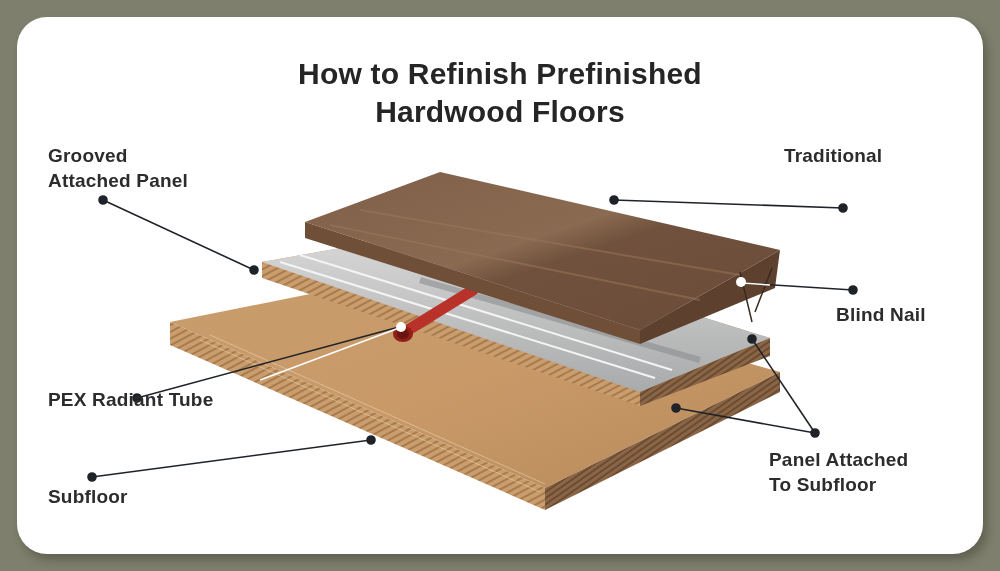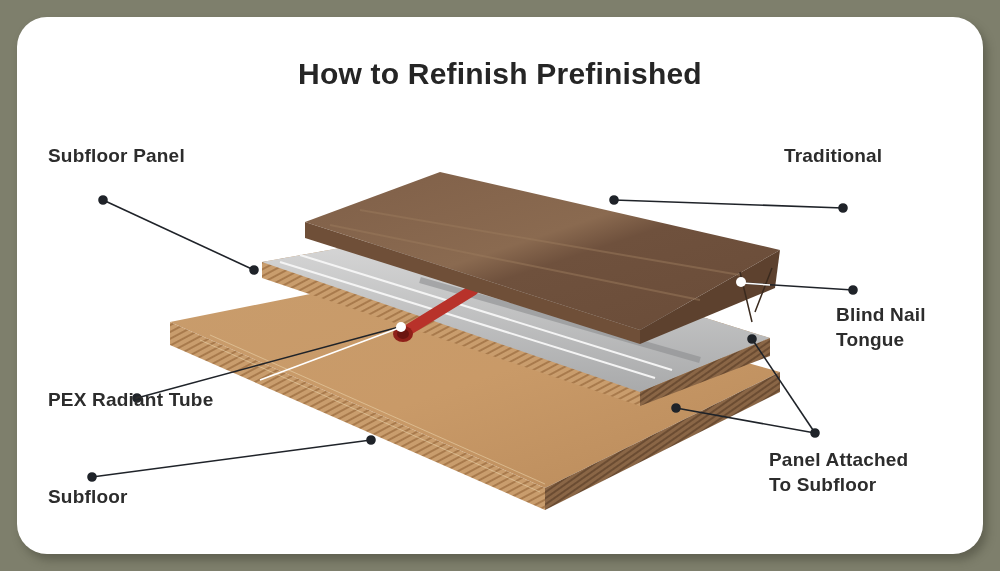--- a/index.html
+++ b/index.html
@@ -118,33 +118,34 @@
     </g>
 
     <line x1="260" y1="380" x2="399" y2="328" stroke="#ffffff" stroke-width="1.6"></line>
     <circle cx="401" cy="327" r="5" fill="#ffffff"></circle>
     <line x1="742" y1="283" x2="770" y2="285" stroke="#ffffff" stroke-width="1.6"></line>
     <circle cx="741" cy="282" r="5" fill="#ffffff"></circle>
   </svg>
 
   <div class="title">
     <span>How to Refinish Prefinished</span>
+    <span>Hardwood Floors</span>
   </div>
 
   <div class="label" style="left:31px; top:126px;">
-    <span>Subfloor Panel</span>
+    <span>Grooved</span>
+    <span>Attached Panel</span>
   </div>
 
   <div class="label" style="left:767px; top:126px;">
     <span>Traditional</span>
   </div>
 
   <div class="label" style="left:793px; top:285px;margin-left:26px;">
     <span>Blind Nail</span>
-    <span>Tongue</span>
   </div>
 
   <div class="label" style="left:31px; top:370px;">
     <span>PEX Radiant Tube</span>
   </div>
 
   <div class="label" style="left:31px; top:467px;">
     <span>Subfloor</span>
   </div>
 

